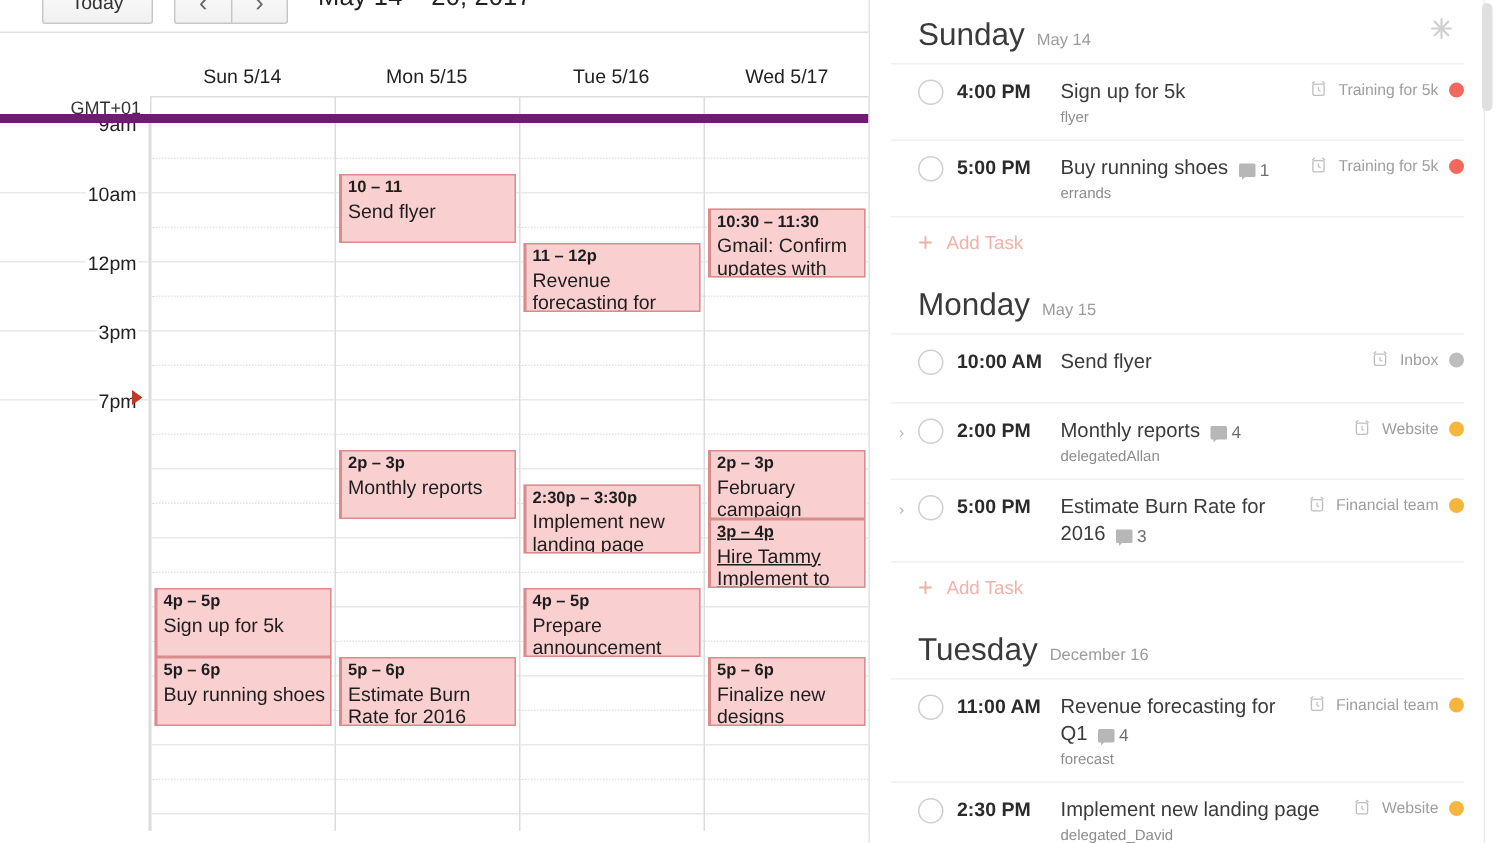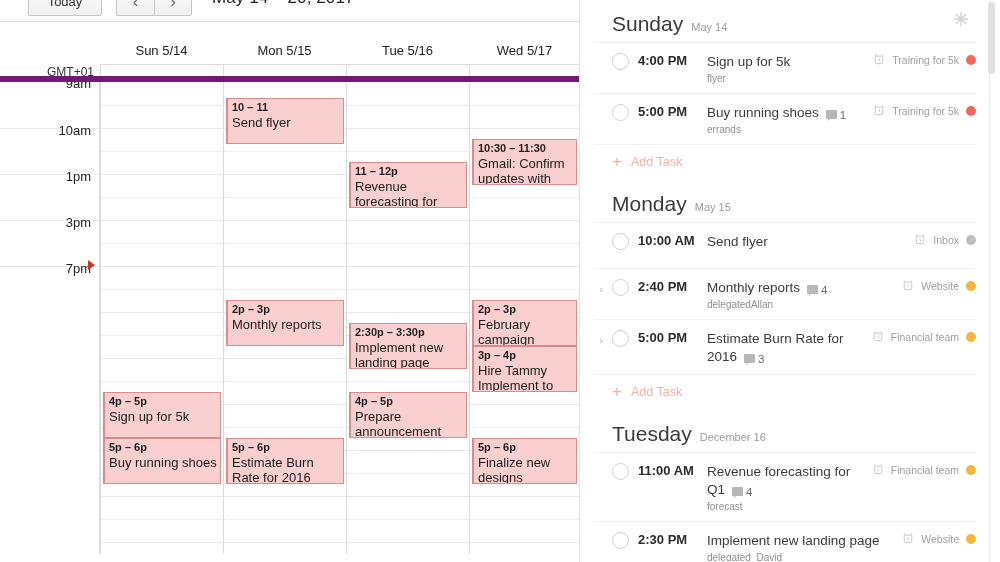--- a/index.html
+++ b/index.html
@@ -286,21 +286,21 @@
       <div class="allday-cell"></div>
       <div class="allday-cell"></div>
       <div class="allday-cell"></div>
       <div class="allday-cell"></div>
     </div>
 
     <div class="cal-body">
       <div class="grid-gutter" id="gutter">
           <div class="gutter-slot"><span>9am</span></div>
           <div class="gutter-slot"><span>10am</span></div>
-          <div class="gutter-slot"><span>1pm</span></div>
+          <div class="gutter-slot"><span>12pm</span></div>
           <div class="gutter-slot"><span>3pm</span></div>
           <div class="gutter-slot"><span>7pm</span></div>
         </div>
       <div class="grid-cols" id="gridcols">
           <div class="daycol">
             <div class="hour-line" style="top: 46px;"></div>
             <div class="hour-line" style="top: 92px;"></div>
             <div class="hour-line" style="top: 138px;"></div>
             <div class="hour-line" style="top: 184px;"></div>
             <div class="hour-line" style="top: 230px;"></div>
@@ -342,21 +342,21 @@
             <div class="half-line" style="top: 23px;"></div>
             <div class="half-line" style="top: 69px;"></div>
             <div class="half-line" style="top: 115px;"></div>
             <div class="half-line" style="top: 161px;"></div>
             <div class="half-line" style="top: 207px;"></div>
             <div class="half-line" style="top: 253px;"></div>
             <div class="half-line" style="top: 299px;"></div>
             <div class="half-line" style="top: 345px;"></div>
             <div class="half-line" style="top: 391px;"></div>
             <div class="half-line" style="top: 437px;"></div>
-            <div class="event" style="top: 16px; height: 46px;">
+            <div class="event" style="top: 34px; height: 46px;">
               <span class="ev-time">10 – 11</span>
               <span class="ev-title">Send flyer</span>
             </div>
             <div class="event" style="top: 218px; height: 46px;">
               <span class="ev-time">2p – 3p</span>
               <span class="ev-title">Monthly reports</span>
             </div>
             <div class="event" style="top: 356px; height: 46px;">
               <span class="ev-time">5p – 6p</span>
               <span class="ev-title">Estimate Burn Rate for 2016</span>
@@ -418,21 +418,21 @@
             <div class="half-line" style="top: 391px;"></div>
             <div class="half-line" style="top: 437px;"></div>
             <div class="event" style="top: 57px; height: 46px;">
               <span class="ev-time">10:30 – 11:30</span>
               <span class="ev-title">Gmail: Confirm updates with</span>
             </div>
             <div class="event" style="top: 218px; height: 46px;">
               <span class="ev-time">2p – 3p</span>
               <span class="ev-title">February campaign</span>
             </div>
-            <div class="event" style="top: 264px; height: 46px;">
+            <div class="event" style="top: 264px; height: 46px; text-decoration: underline;">
               <span class="ev-time">3p – 4p</span>
               <span class="ev-title">Hire Tammy Implement to</span>
             </div>
             <div class="event" style="top: 356px; height: 46px;">
               <span class="ev-time">5p – 6p</span>
               <span class="ev-title">Finalize new designs</span>
             </div>
           </div>
         </div>
       <div class="now-marker"></div>
@@ -511,21 +511,21 @@
                 <line x1="2.2" y1="3.2" x2="4.6" y2="1.2" stroke="#8c8c8c" stroke-width="1.2"></line>
                 <line x1="13.8" y1="3.2" x2="11.4" y2="1.2" stroke="#8c8c8c" stroke-width="1.2"></line>
               </svg>
               <span class="proj">Inbox</span>
               <span class="dot" style="background:#bdbdbd"></span>
             </span>
           </div>
           <div class="task-row">
             <span class="chev">›</span>
             <span class="check"></span>
-            <span class="t-time">2:40 PM</span>
+            <span class="t-time">2:00 PM</span>
             <span class="t-main"><span class="t-title">Monthly reports</span><span class="t-comments">
                 <span class="bubble"></span>
                 <span class="c-count">4</span>
               </span><span class="t-tag">delegatedAllan</span></span>
             <span class="t-right">
               <svg class="alarm" viewBox="0 0 16 16">
                 <rect x="3" y="3.5" width="10" height="10" rx="1.6" fill="none" stroke="#8c8c8c" stroke-width="1.2"></rect>
                 <line x1="8" y1="6" x2="8" y2="9" stroke="#8c8c8c" stroke-width="1.1"></line>
                 <line x1="8" y1="9" x2="10" y2="9.8" stroke="#8c8c8c" stroke-width="1.1"></line>
                 <line x1="2.2" y1="3.2" x2="4.6" y2="1.2" stroke="#8c8c8c" stroke-width="1.2"></line>

